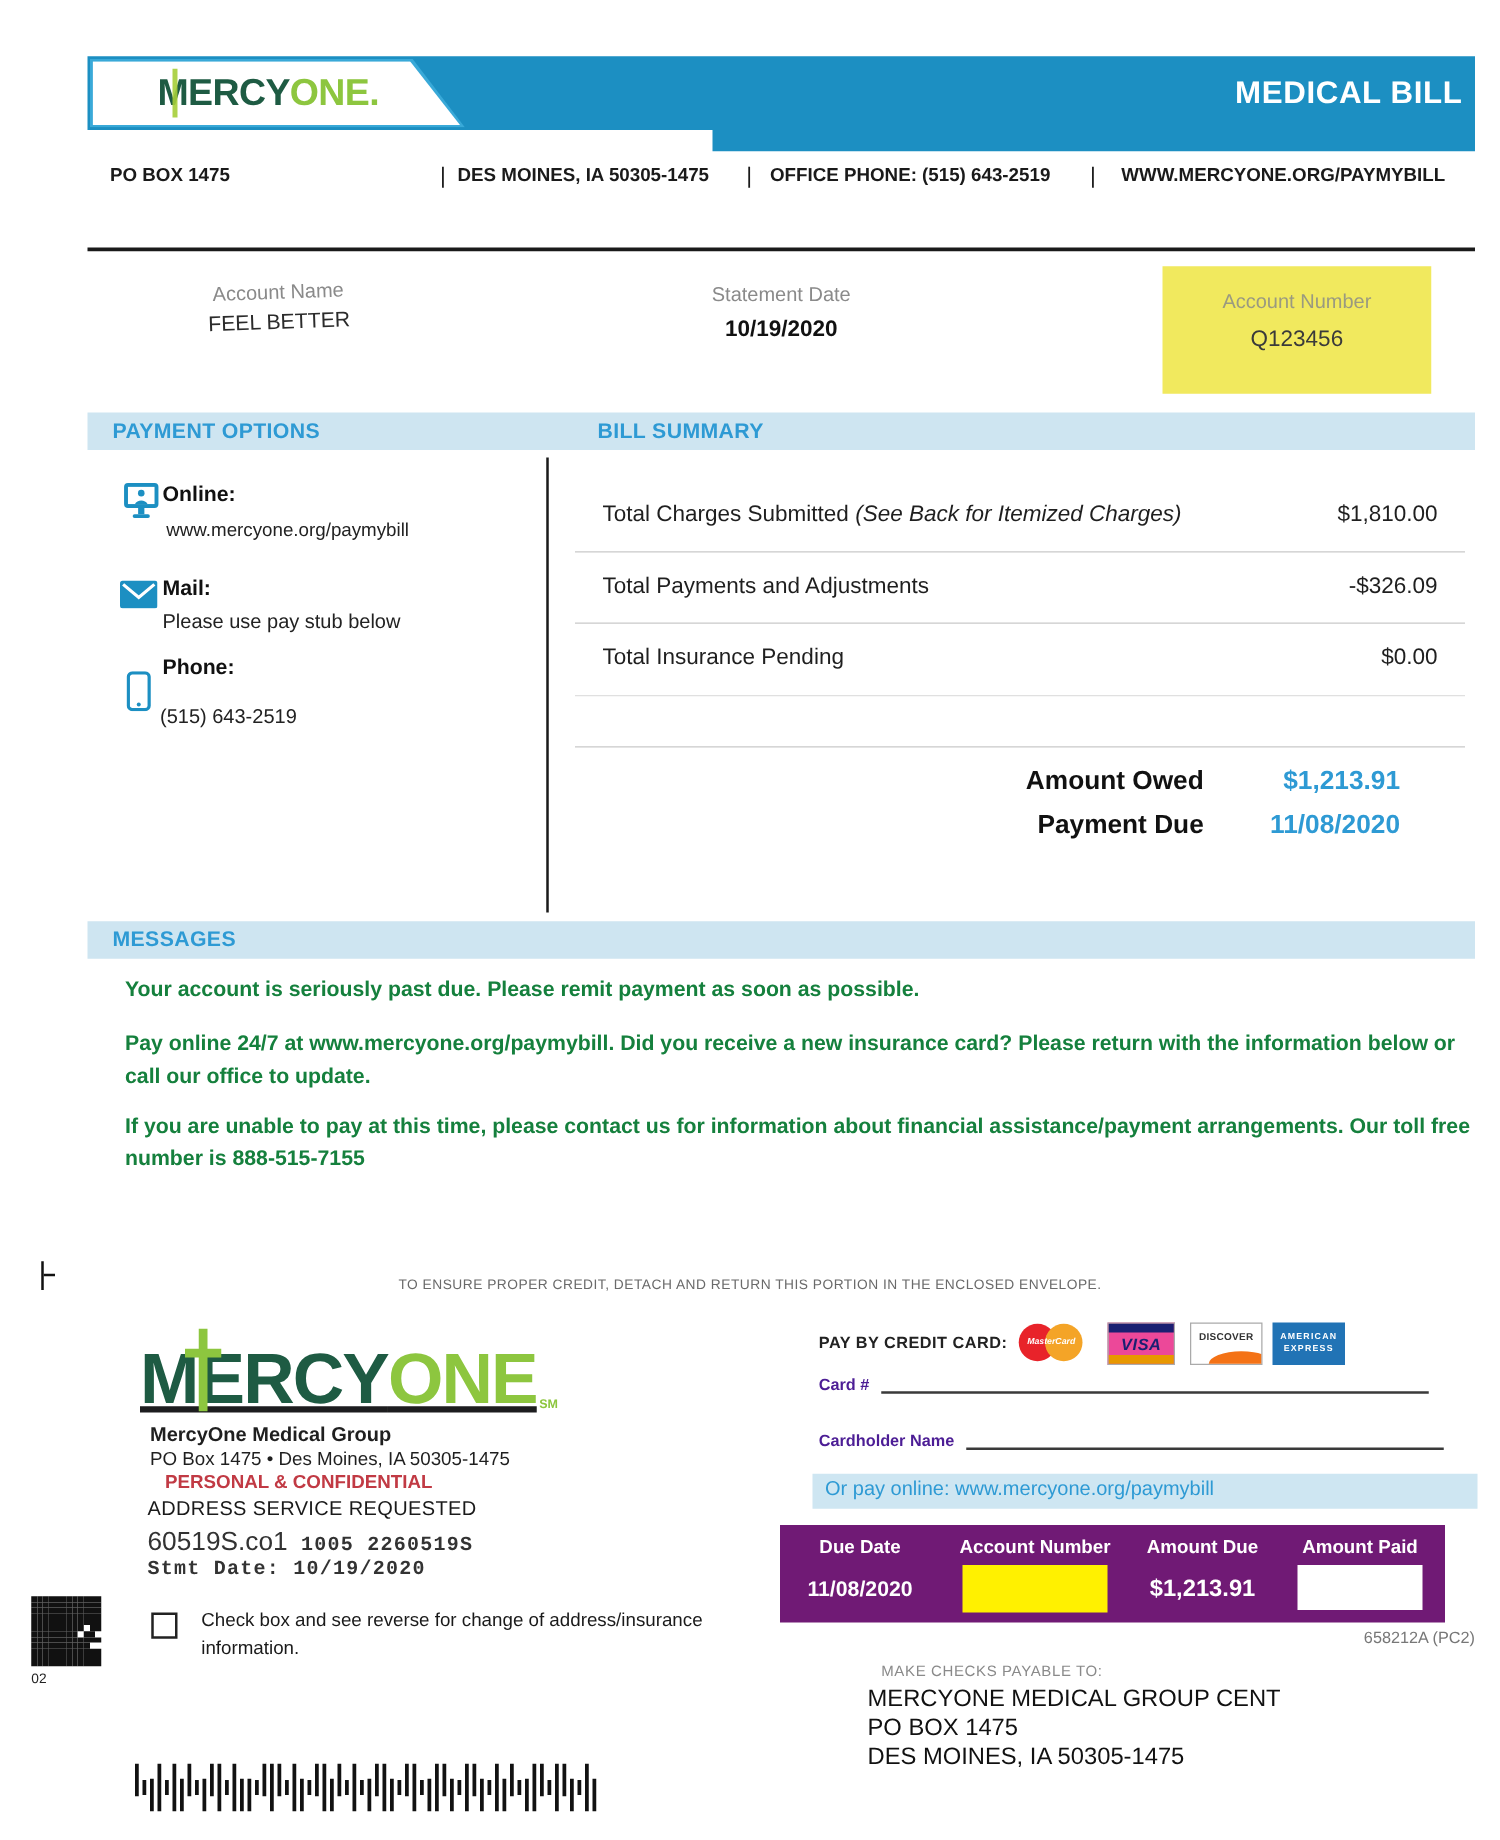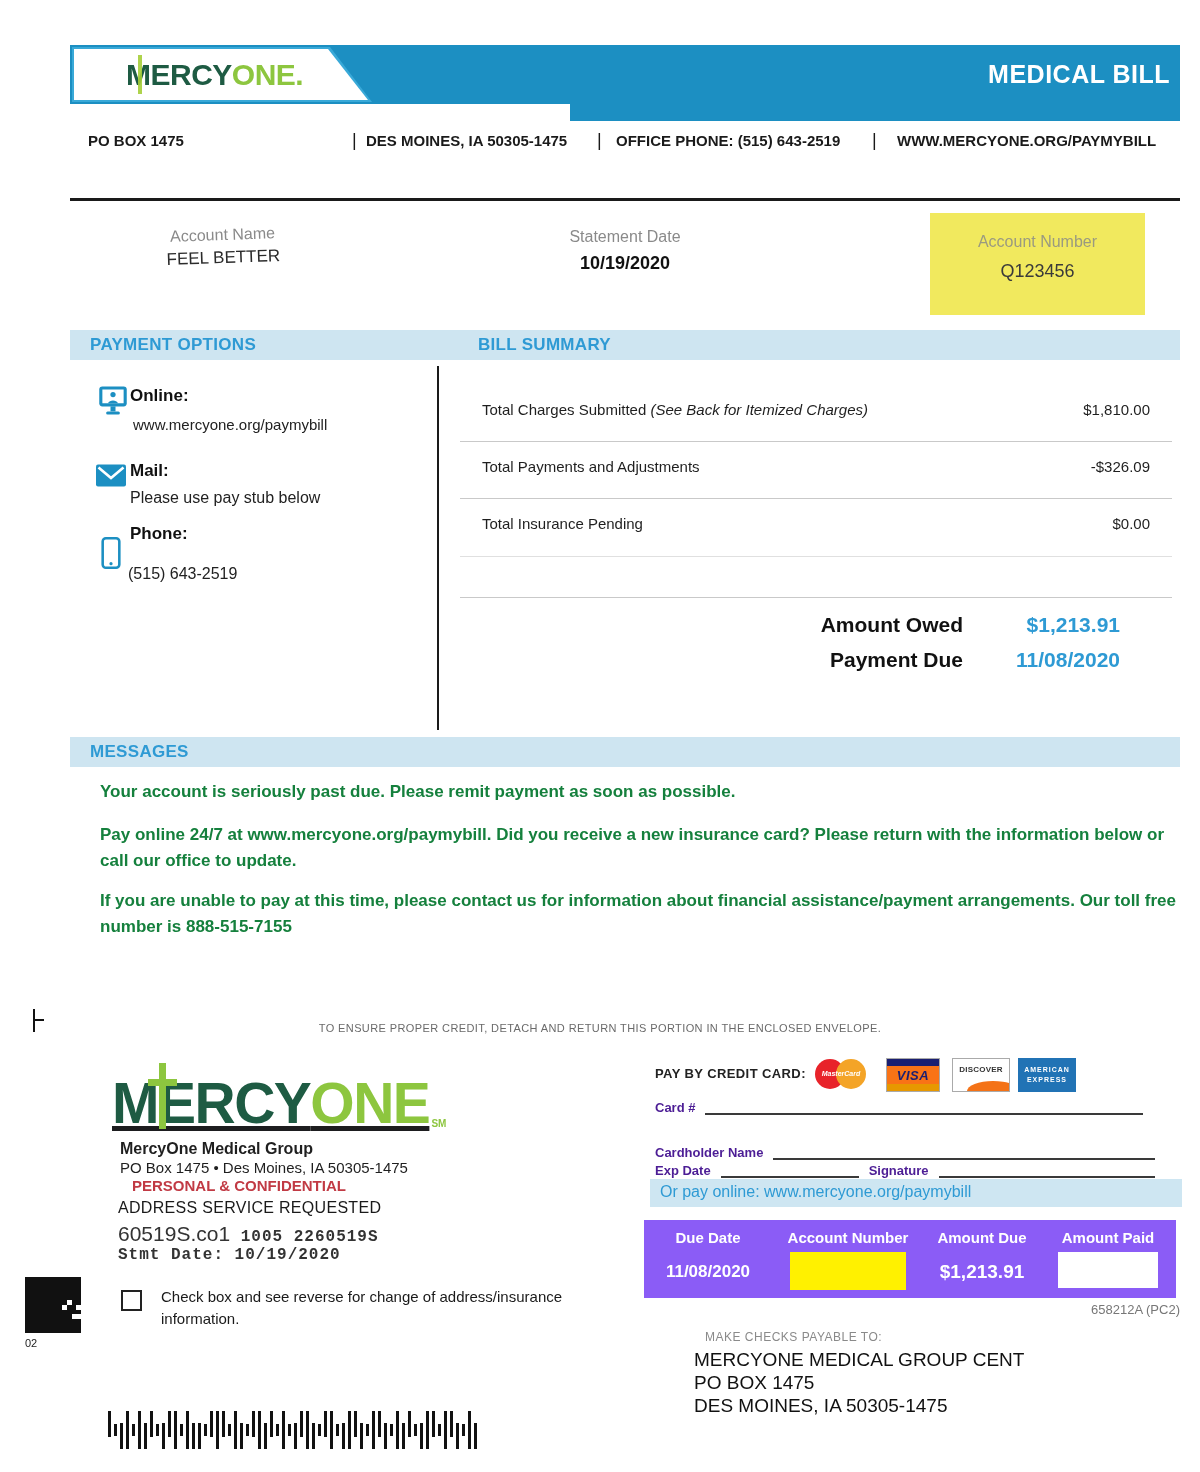--- a/index.html
+++ b/index.html
@@ -46,21 +46,21 @@
   .band-title { position: absolute; top: 5px; color: #2E9AD4; font-size: 17px; font-weight: bold; letter-spacing: 0.3px; }
 
   
   .v-divider { position: absolute; left: 437px; top: 366px; width: 2px; height: 364px; background: #1a1a1a; }
   .popt-item { position: absolute; }
   .popt-icon { position: absolute; }
   .popt-label { font-size: 17px; font-weight: bold; color: #111; }
   .popt-value { font-size: 15px; color: #222; }
 
   
-  .bs-row { position: absolute; left: 482px; width: 668px; display: flex; justify-content: space-between; font-size: 15px; color: #1f1f1f; }
+  .bs-row { position: absolute; left: 482px; width: 668px; display: flex; justify-content: space-between; font-size: 18px; color: #1f1f1f; }
   .bs-note { font-style: italic; }
   .bs-sep { position: absolute; left: 460px; width: 712px; height: 1px; background: #c9c9c9; }
   .bs-sep.faint { background: #e0e0e0; }
   .owed-row { position: absolute; width: 1080px; left: 70px; font-size: 21px; font-weight: bold; }
   .owed-label { position: absolute; right: 187px; color: #111; }
   .owed-value { position: absolute; right: 30px; width: 150px; text-align: right; color: #2E9AD4; }
 
   
   .msg-p { position: absolute; left: 100px; width: 1085px; font-size: 17px; line-height: 1.5; color: #15803d; font-weight: bold; }
 
@@ -96,39 +96,39 @@
   .imb .b-A { height: 26px; align-self: flex-start; margin-top: 1px; }
   .imb .b-D { height: 26px; align-self: flex-end; margin-bottom: 1px; }
 
   
   .payby-label { position: absolute; left: 655px; top: 1066px; font-size: 13px; font-weight: bold; letter-spacing: 0.4px; color: #222; }
   .card-logo { position: absolute; top: 1056px; width: 58px; height: 36px; }
   .mc { left: 812px; }
   .mc .c-red { position: absolute; left: 3px; top: 3px; width: 30px; height: 30px; border-radius: 50%; background: #E8232A; }
   .mc .c-org { position: absolute; left: 24px; top: 3px; width: 30px; height: 30px; border-radius: 50%; background: #F4A427; }
   .mc .mc-text { position: absolute; left: 0; top: 14px; width: 58px; text-align: center; font-size: 7px; font-style: italic; font-weight: bold; color: #fff; }
-  .visa { left: 886px; top: 1058px; width: 54px; height: 34px; border: 1px solid #aaa; background: #f97316; }
+  .visa { left: 886px; top: 1058px; width: 54px; height: 34px; border: 1px solid #aaa; background: #ec4899; }
   .visa .stripe-top { position: absolute; left: 0; top: 0; width: 100%; height: 7px; background: #1A1F71; }
   .visa .stripe-bot { position: absolute; left: 0; bottom: 0; width: 100%; height: 7px; background: #E79800; }
   .visa .visa-text { position: absolute; left: 0; top: 9px; width: 100%; text-align: center; font-size: 13px; font-weight: bold; font-style: italic; color: #1A1F71; letter-spacing: 0.5px; }
   .disc { left: 952px; top: 1058px; width: 58px; height: 34px; border: 1px solid #aaa; background: #fff; overflow: hidden; }
   .disc .disc-text { position: absolute; left: 0; top: 6px; width: 100%; text-align: center; font-size: 8px; font-weight: bold; color: #333; letter-spacing: 0.2px; }
   .disc .swoosh { position: absolute; left: 14px; bottom: -10px; width: 52px; height: 20px; border-radius: 50%; background: #F47216; }
   .amex { left: 1018px; top: 1058px; width: 58px; height: 34px; background: #2173B5; }
   .amex .ax1, .amex .ax2 { position: absolute; left: 0; width: 100%; text-align: center; font-size: 7px; font-weight: bold; color: #fff; letter-spacing: 1px; }
   .amex .ax1 { top: 8px; } .amex .ax2 { top: 18px; }
 
   .fl-row { position: absolute; display: flex; align-items: flex-end; gap: 10px; }
   .fl-label { font-size: 13px; font-weight: bold; color: #4c1d95; padding-bottom: 0; }
   .fl-line { border-bottom: 2px solid #3a3a3a; height: 15px; }
   .payonline-bar { position: absolute; left: 650px; top: 1179px; width: 532px; height: 28px; background: #CEE6F2; }
   .payonline-bar .txt { position: absolute; left: 10px; top: 4px; font-size: 16px; color: #2E9AD4; }
 
   
-  .pay-table { position: absolute; left: 644px; top: 1220px; width: 532px; height: 78px; background: #8b5cf6;
+  .pay-table { position: absolute; left: 624px; top: 1220px; width: 532px; height: 78px; background: #701a75;
     display: grid; grid-template-columns: 128px 152px 116px 136px; grid-template-rows: 32px 46px; }
   .pt-h { color: #fff; font-weight: bold; font-size: 15px; text-align: center; padding-top: 9px; }
   .pt-v { color: #fff; font-weight: bold; text-align: center; }
   .pt-duedate { font-size: 17px; padding-top: 10px; }
   .pt-amount { font-size: 19px; padding-top: 9px; }
   .pt-yellow { width: 116px; height: 38px; background: #FFF100; margin: 0 auto; }
   .pt-white { width: 100px; height: 36px; background: #ffffff; margin: 0 auto; }
   .form-code { position: absolute; left: 900px; top: 1302px; width: 280px; text-align: right; font-size: 13px; color: #777; }
   .checks-label { position: absolute; left: 705px; top: 1330px; font-size: 12px; color: #8a8a8a; letter-spacing: 0.5px; }
   .payee { position: absolute; left: 694px; top: 1348px; font-size: 19px; color: #111; line-height: 1.22; }
@@ -512,26 +512,20 @@
   </div>
 
   <div class="fl-row" style="left:655px; top:1100px; width:488px;">
     <span class="fl-label">Card #</span>
     <span class="fl-line" style="flex:1;"></span>
   </div>
   <div class="fl-row" style="left:655px; top:1133px; width:500px;margin-top:12px;">
     <span class="fl-label">Cardholder Name</span>
     <span class="fl-line" style="flex:1;"></span>
   </div>
-  <div class="fl-row" style="left:655px; top:1163px; width:500px;">
-    <span class="fl-label">Exp Date</span>
-    <span class="fl-line" style="width:138px;"></span>
-    <span class="fl-label">Signature</span>
-    <span class="fl-line" style="flex:1;"></span>
-  </div>
 
   <div class="payonline-bar">
     <span class="txt">Or pay online: www.mercyone.org/paymybill</span>
   </div>
 
   <div class="pay-table">
     <div class="pt-h">Due Date</div>
     <div class="pt-h">Account Number</div>
     <div class="pt-h">Amount Due</div>
     <div class="pt-h">Amount Paid</div>

